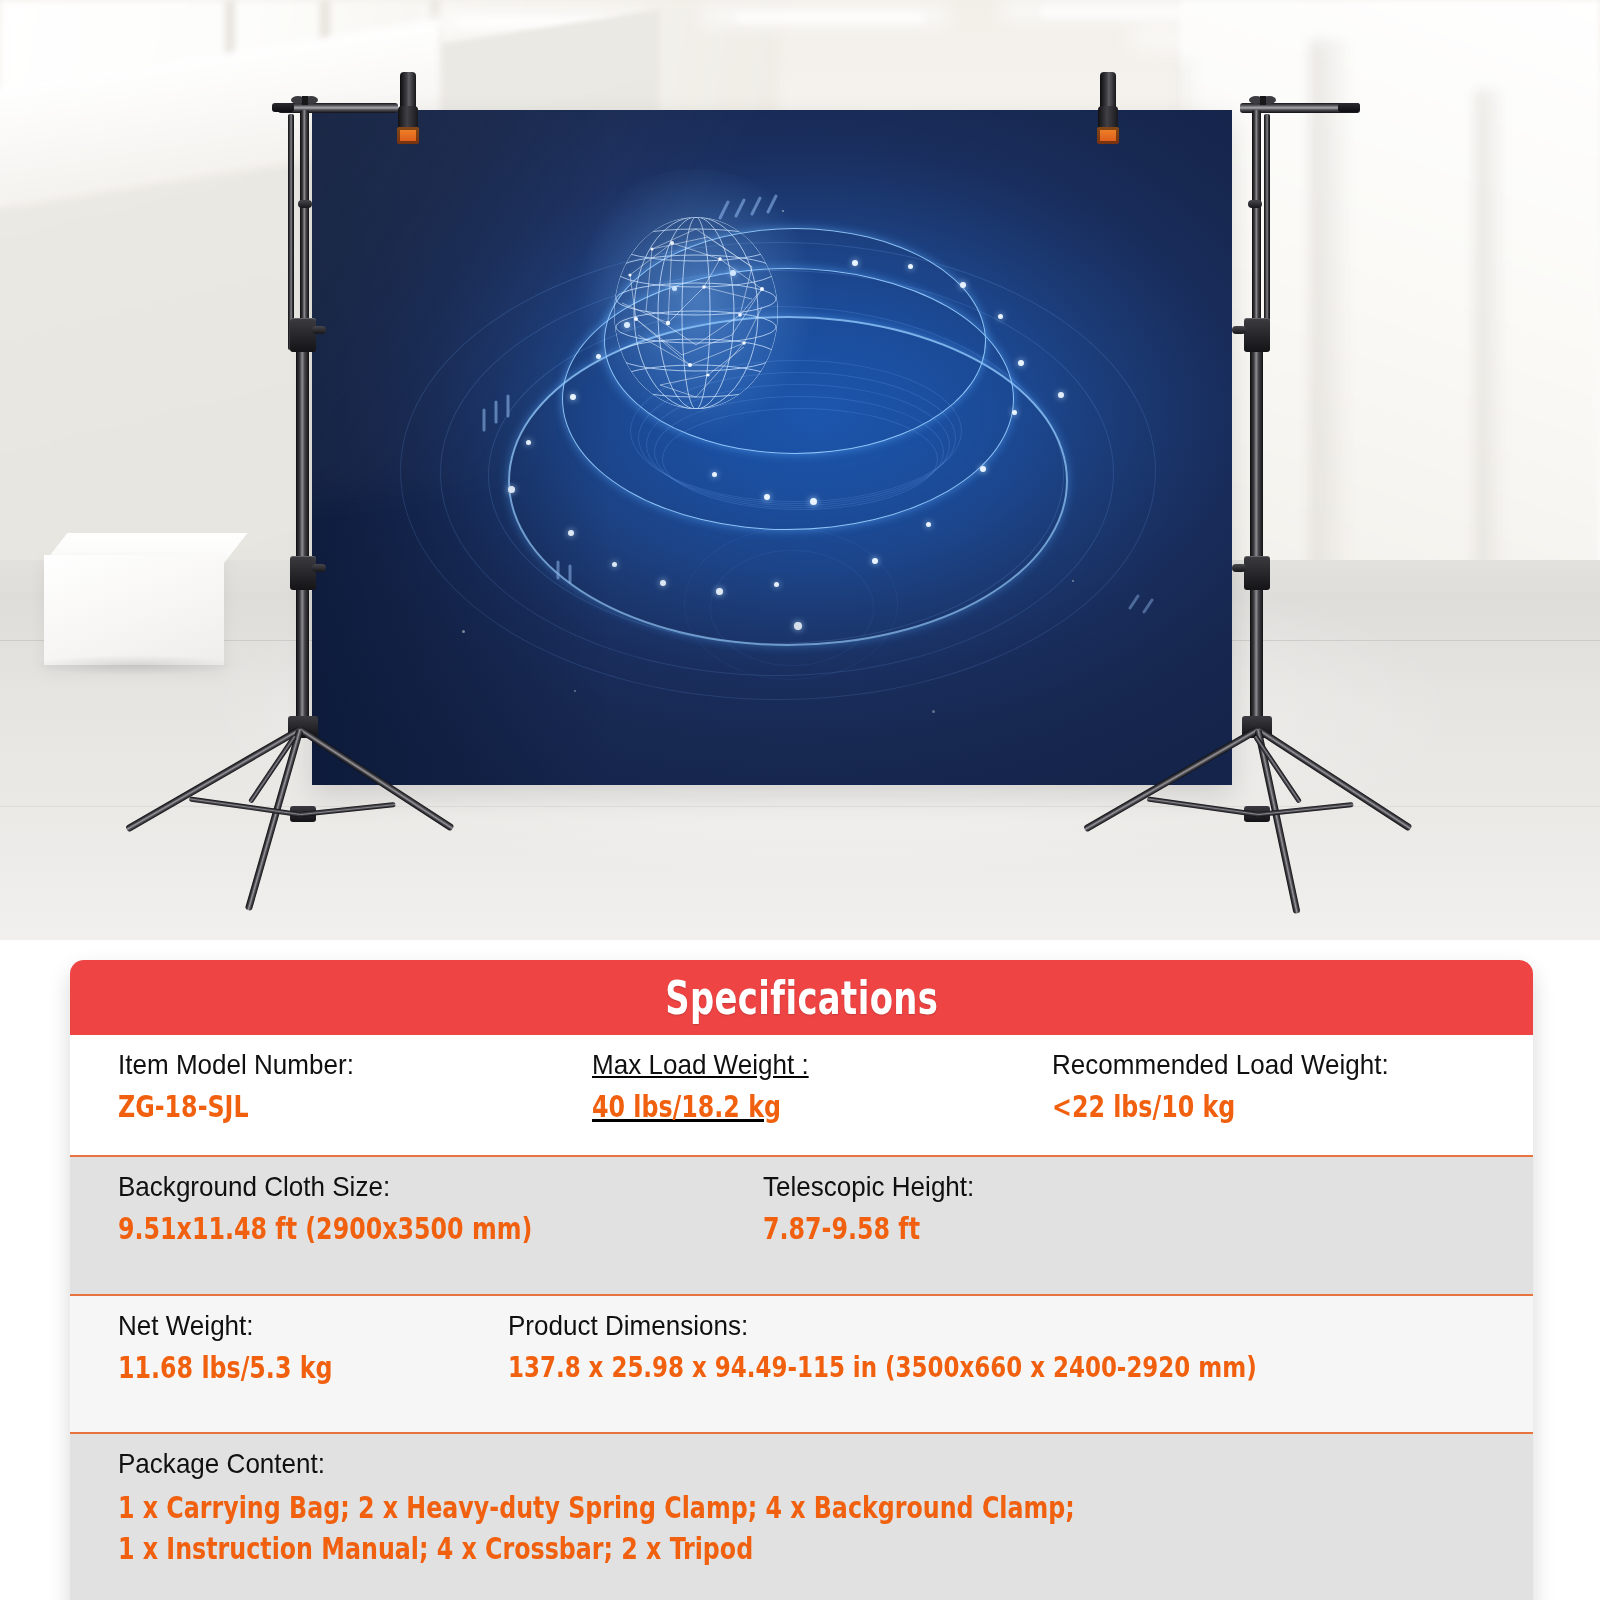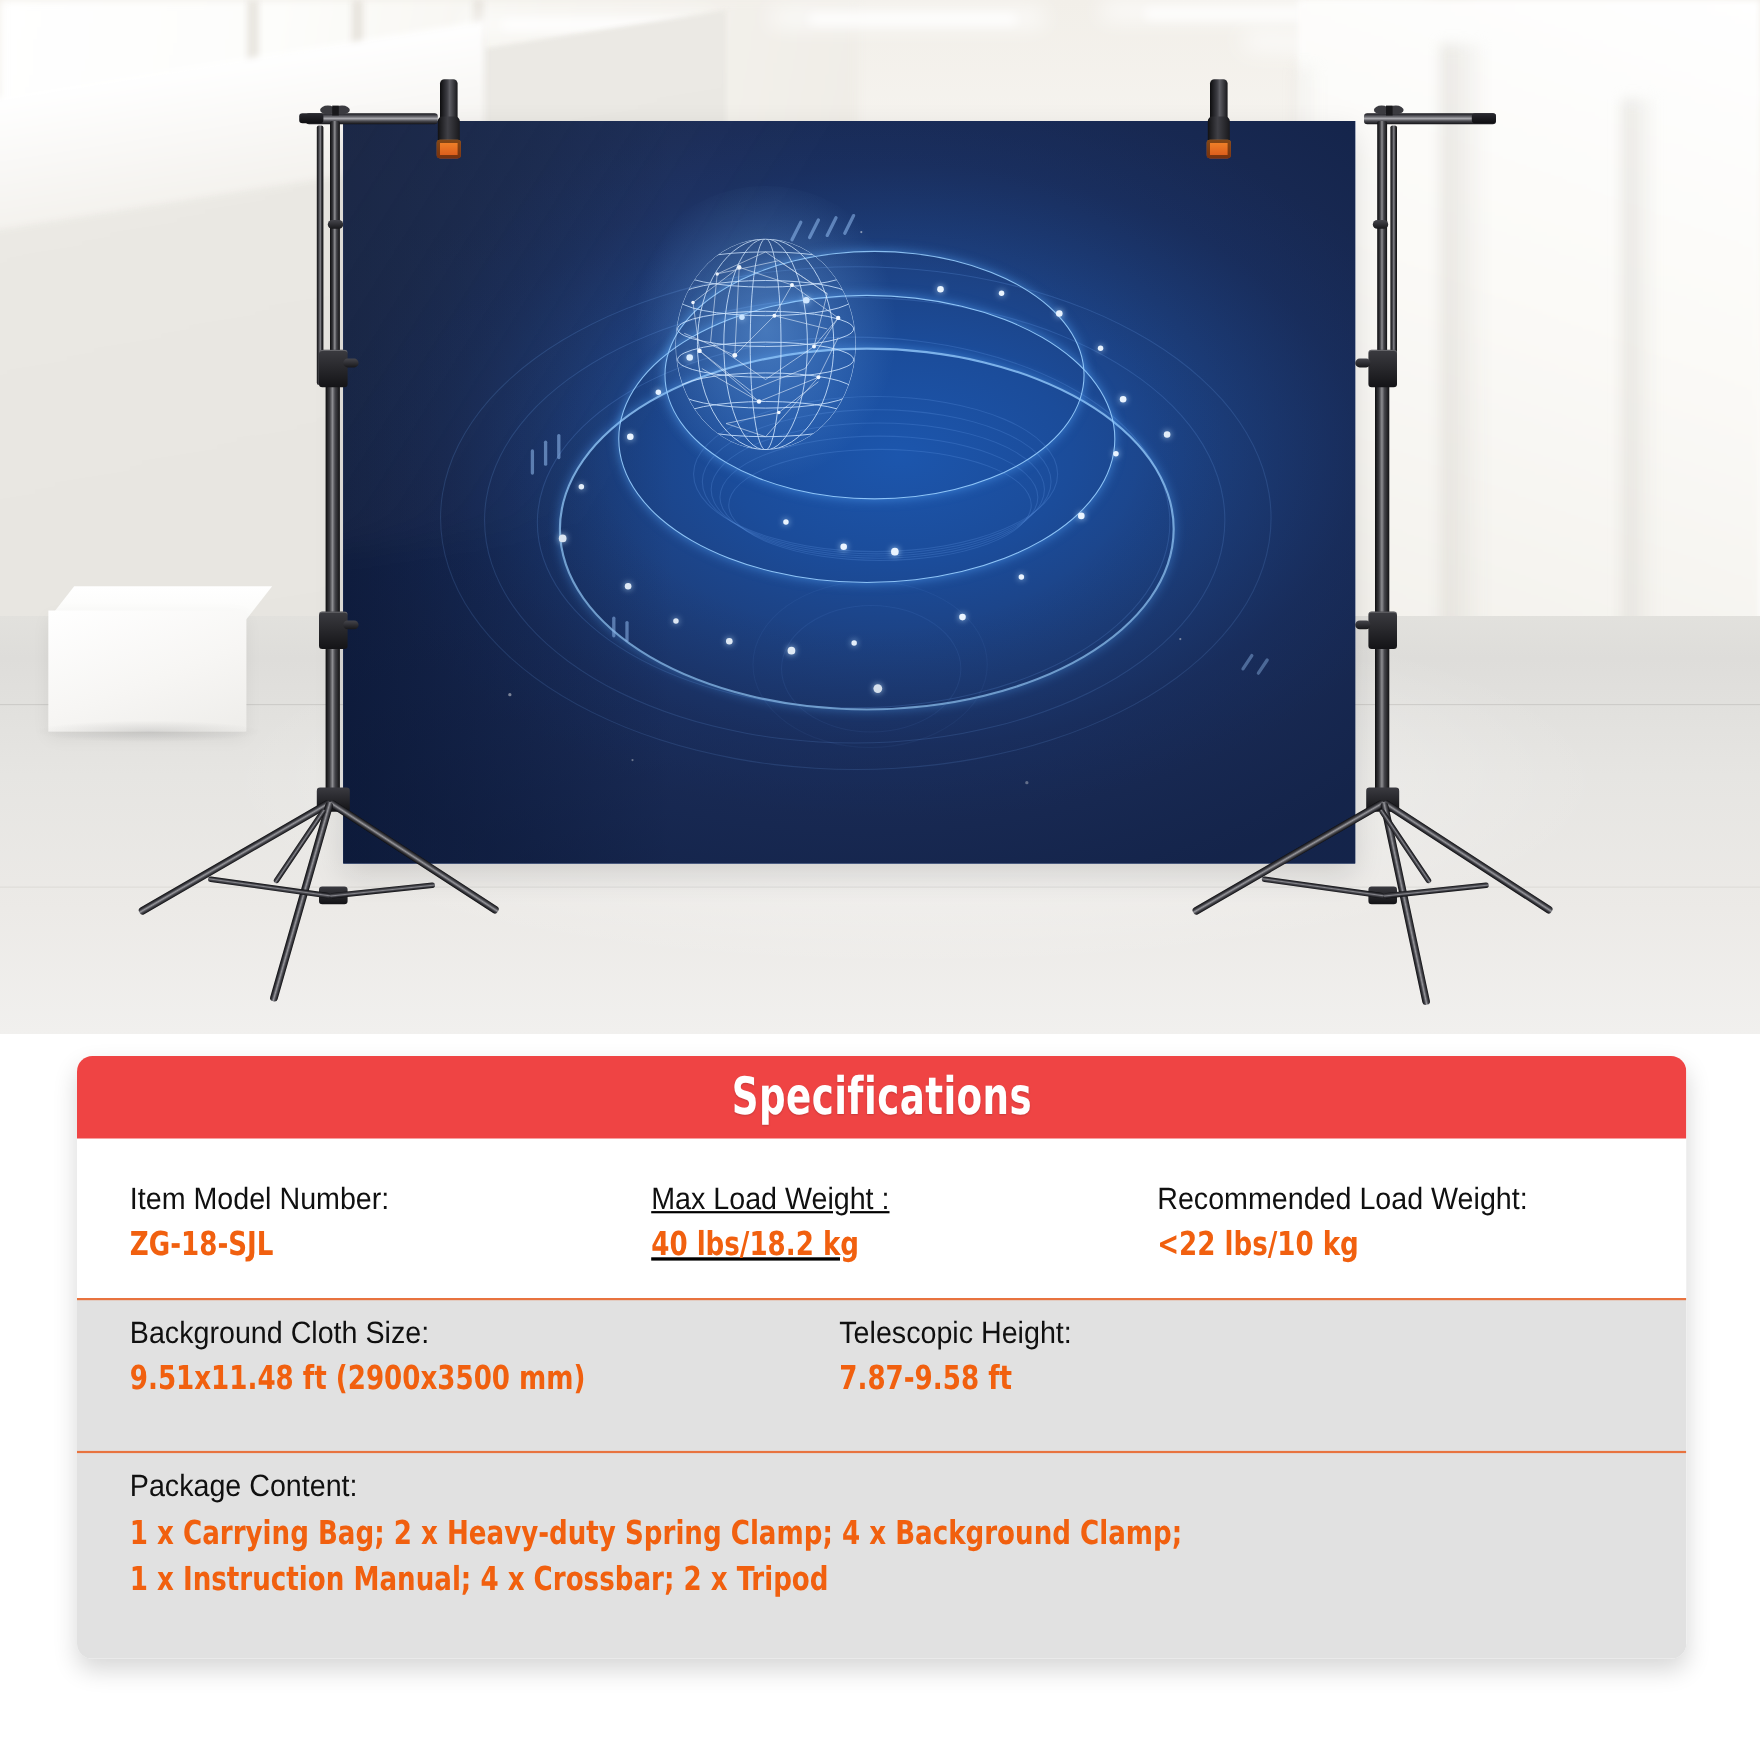--- a/index.html
+++ b/index.html
@@ -161,21 +161,21 @@
   }
   .val{
     font-size:30px;color:#F1600F;font-weight:bold;white-space:nowrap;margin-top:8px;
     font-family:"Liberation Sans Narrow","DejaVu Sans Condensed","Liberation Sans",sans-serif;
     transform:scaleX(.88);transform-origin:left center;
   }
   .val.sm{font-size:29px;}
   .row.pkg .val{margin-top:10px;}
   .row.pkg .val2{margin-top:6px;}
 
-  .r1{height:90px;margin-top:25px;} .r2{height:107px;} .r3{height:106px;} .r4{height:157px;}
+  .r1{height:90px;} .r2{height:107px;} .r3{height:106px;} .r4{height:157px;}
 </style>
 </head>
 <body>
 
 <div class="page">
 
   <div class="photo">
 
     <div class="win"></div>
     <div class="winmul" style="left:225px;"></div>
@@ -429,20 +429,32 @@
           <div class="lab">Background Cloth Size:</div>
           <div class="val">9.51x11.48 ft (2900x3500 mm)</div>
         </div>
         <div class="cell" style="left:693px;">
           <div class="lab">Telescopic Height:</div>
           <div class="val">7.87-9.58 ft</div>
         </div>
       </div>
     </div>
 
+    <div class="row faint r3">
+      <div class="cols">
+        <div class="cell" style="left:48px;">
+          <div class="lab">Net Weight:</div>
+          <div class="val">11.68 lbs/5.3 kg</div>
+        </div>
+        <div class="cell" style="left:438px;">
+          <div class="lab">Product Dimensions:</div>
+          <div class="val sm">137.8 x 25.98 x 94.49-115 in (3500x660 x 2400-2920 mm)</div>
+        </div>
+      </div>
+    </div>
 
     <div class="row gray r4 pkg">
       <div class="cols">
         <div class="cell" style="left:48px;">
           <div class="lab">Package Content:</div>
           <div class="val">1 x Carrying Bag; 2 x Heavy-duty Spring Clamp; 4 x Background Clamp;</div>
           <div class="val val2">1 x Instruction Manual; 4 x Crossbar; 2 x Tripod</div>
         </div>
       </div>
     </div>

